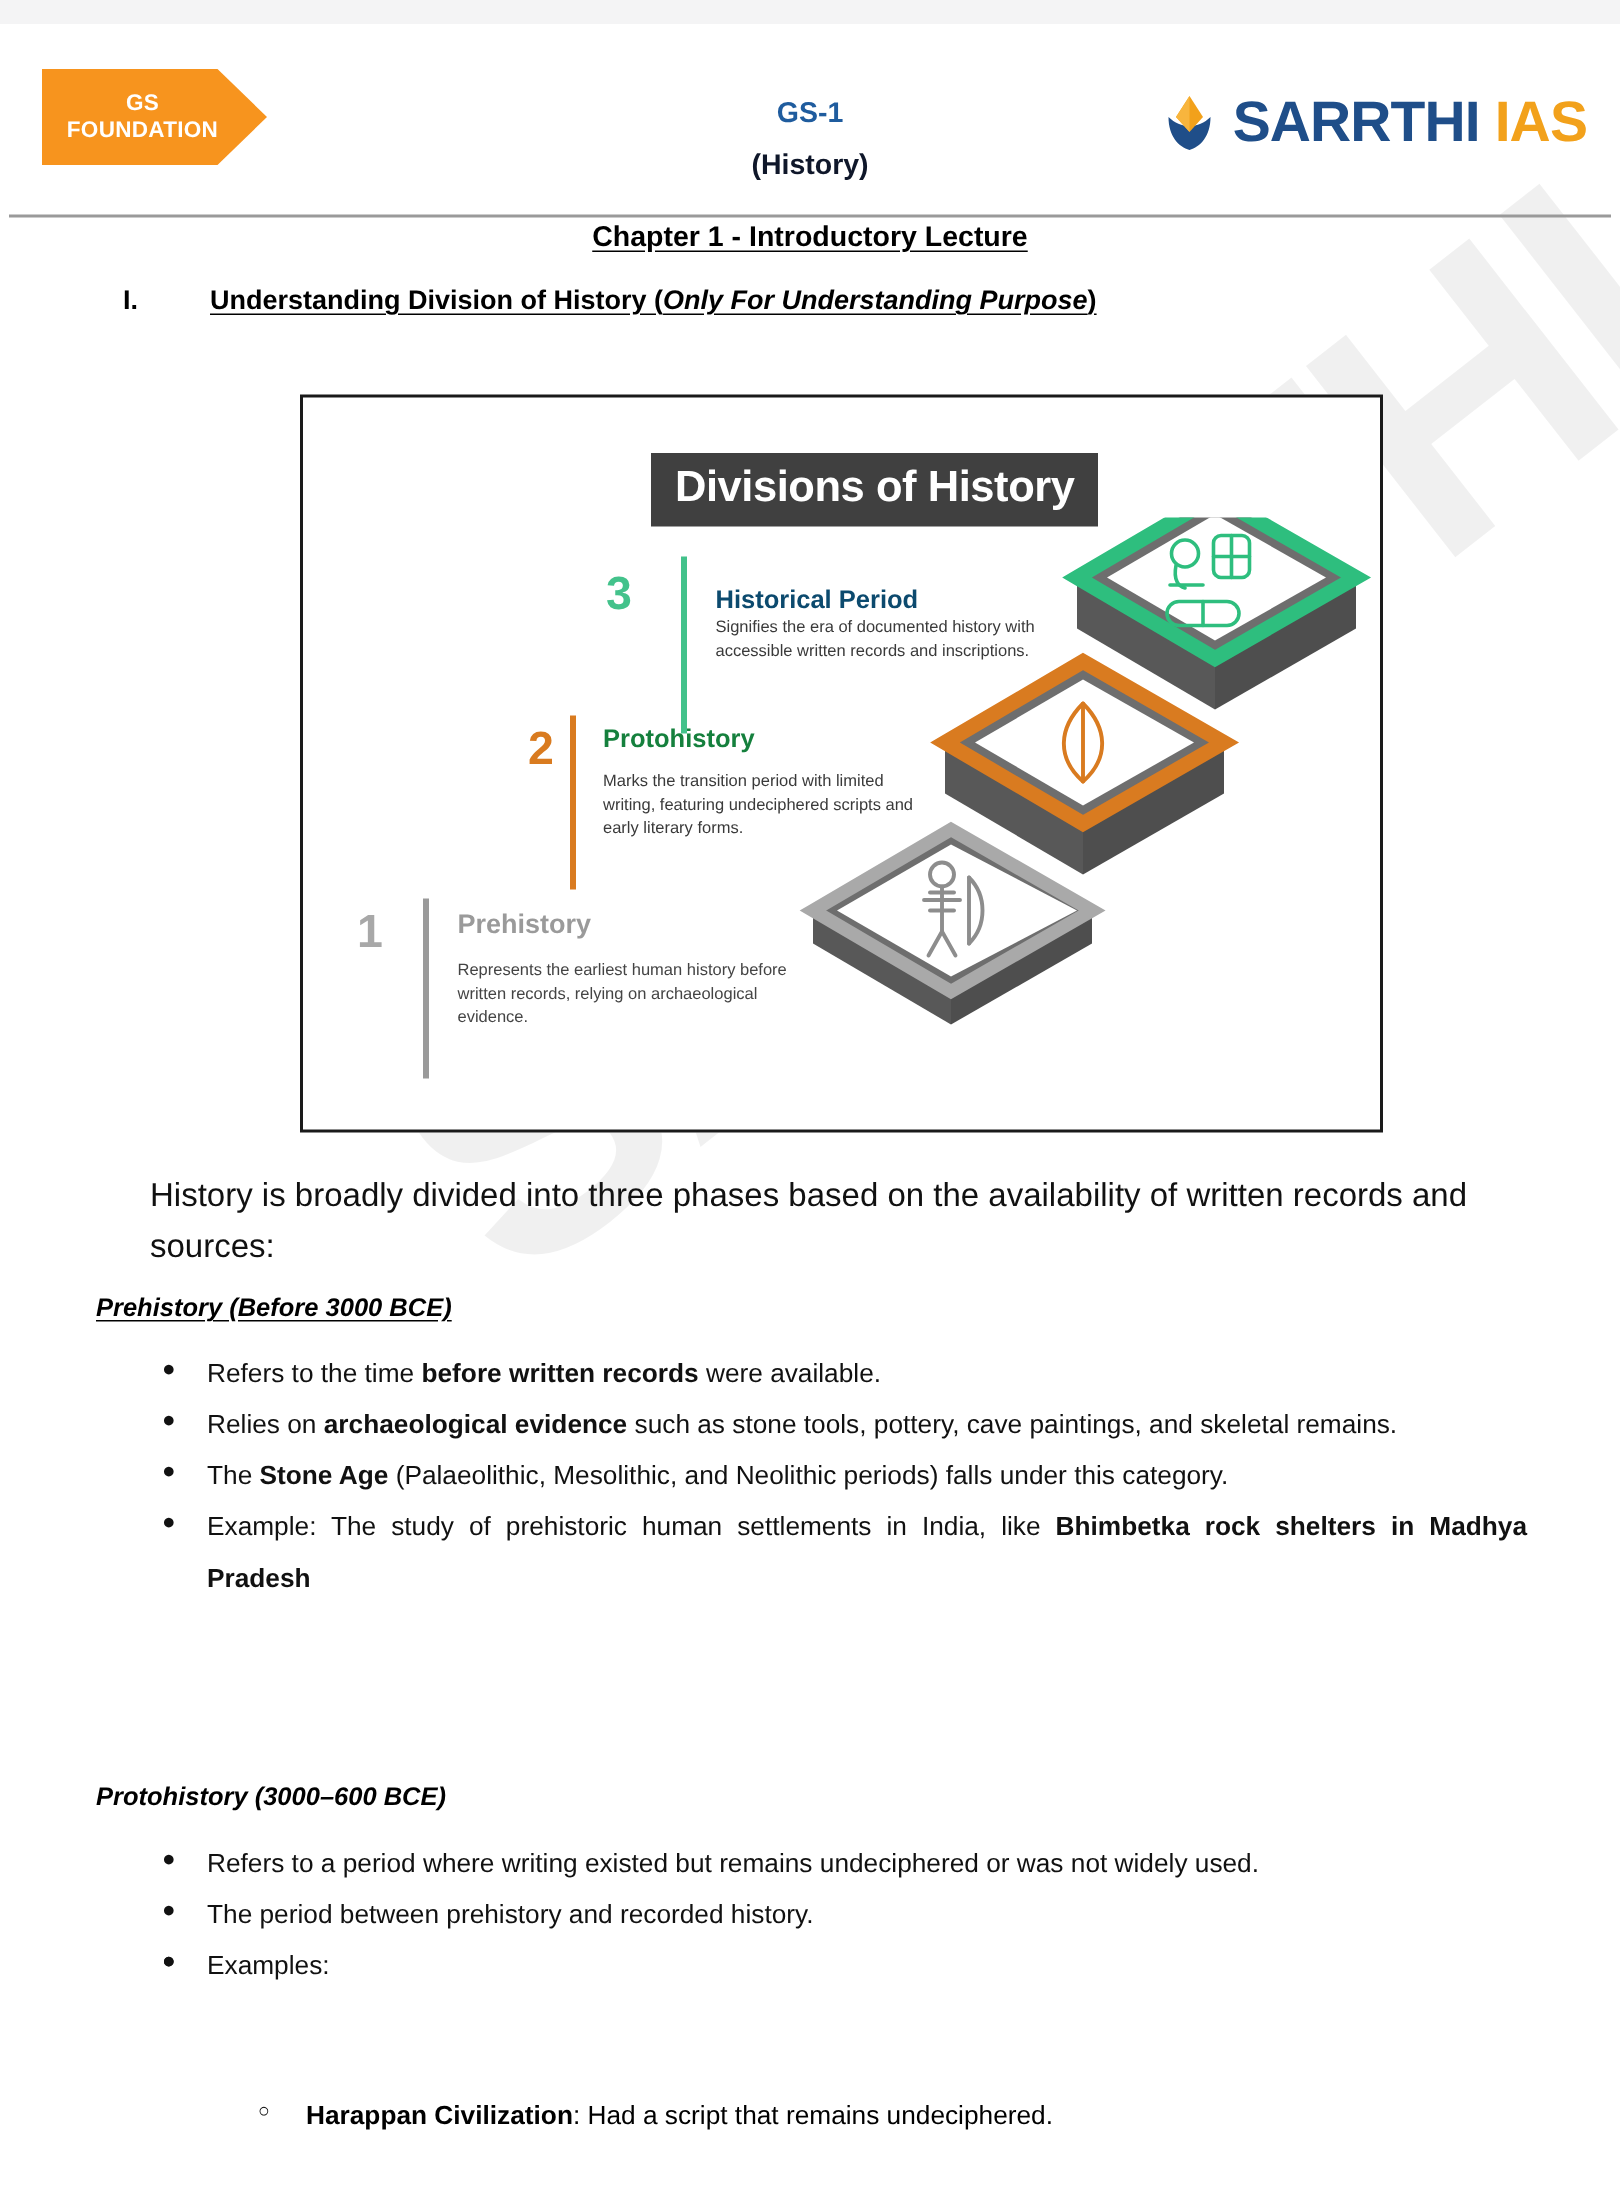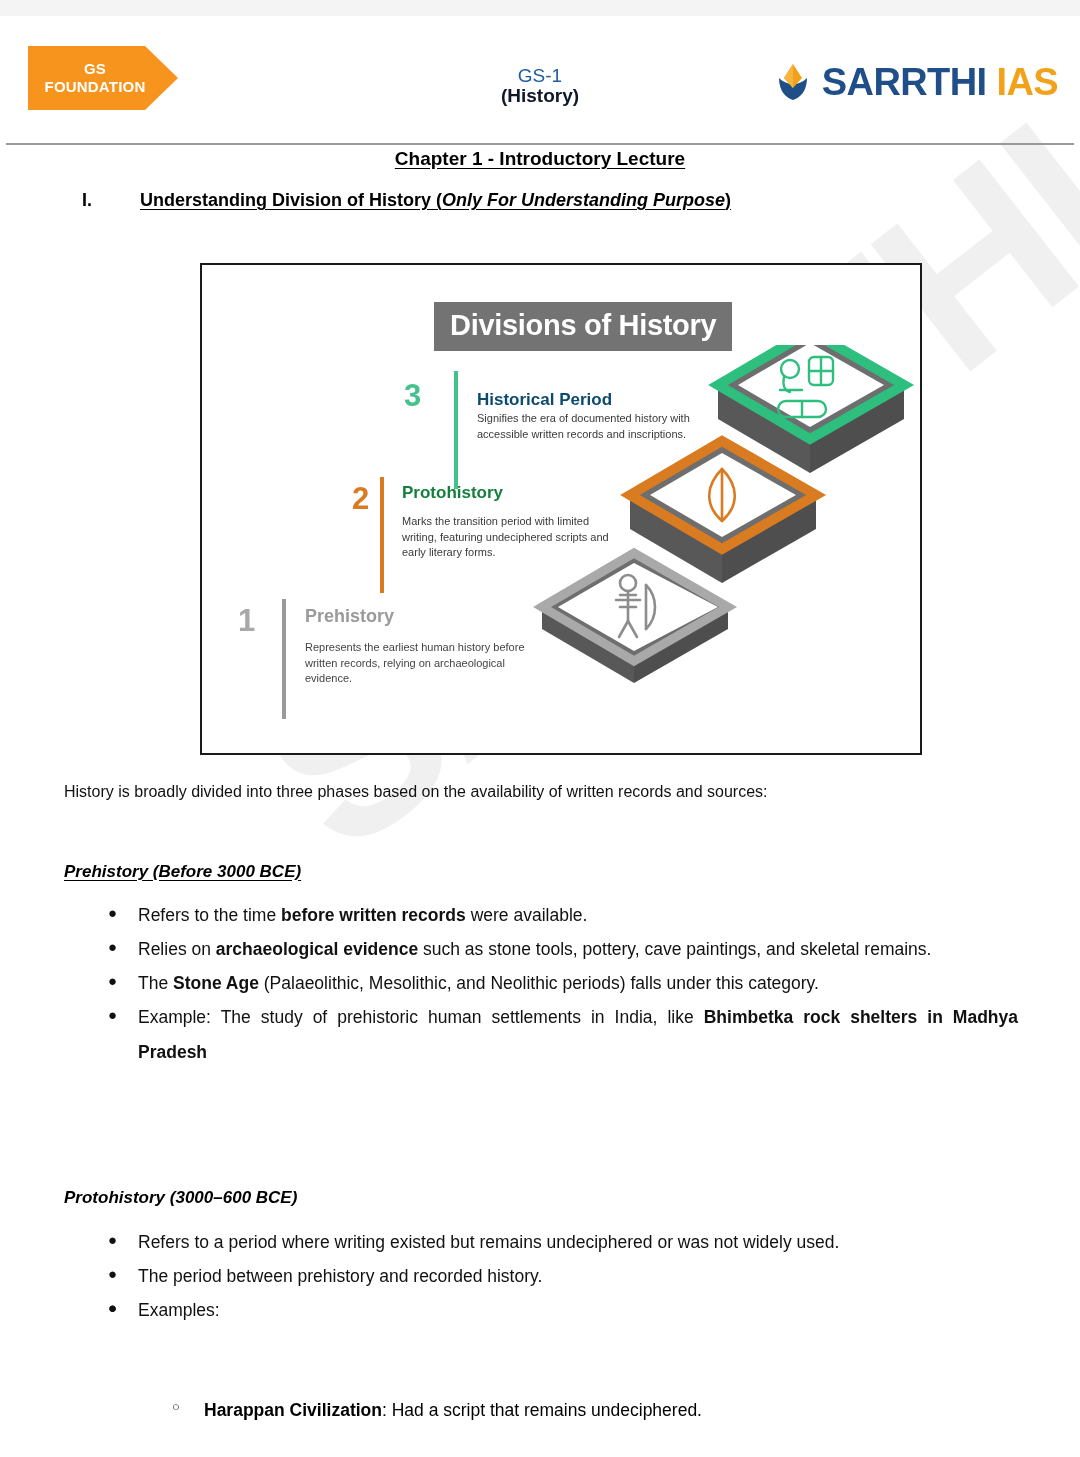--- a/index.html
+++ b/index.html
@@ -52,23 +52,23 @@
   .center-title {
     position: absolute;
     left: 0; top: 50px;
     width: 1080px;
     text-align: center;
     line-height: 1.0;
   }
   .center-title .gs1 {
     display: block;
     color: #1F5C9E;
-    font-weight: normal;
+    font-weight: bold;
     font-size: 19px;
-    margin-bottom: 1px;
+    margin-bottom: 16px;
   }
   .center-title .subj {
     display: block;
     color: #0f172a;
     font-weight: bold;
     font-size: 19px;
   }
 
   .logo-wrap {
     position: absolute;
@@ -144,21 +144,21 @@
     position: absolute;
     top: 263px; left: 200px;
     width: 722px; height: 492px;
     border: 2px solid #1a1a1a;
     background: #ffffff;
     overflow: hidden;
   }
   .fig-title {
     position: absolute;
     left: 232px; top: 37px;
-    background: #737373;
+    background: #404040;
     color: #ffffff;
     font-size: 29px;
     font-weight: bold;
     padding: 7px 16px 9px 16px;
     letter-spacing: -0.3px;
     white-space: nowrap;
   }
 
   .tier { position: absolute; }
   .tier .num {
@@ -202,23 +202,24 @@
   .tier1 .num { left: 36px; top: 340px; color: #a8a8a8; }
   .tier1 .bar { left: 80px; top: 334px; height: 120px; background: #9a9a9a; }
   .tier1 .ttl { left: 103px; top: 342px; color: #9a9a9a; font-size: 18px; }
   .tier1 .desc { left: 103px; top: 375px; width: 235px; color: #444; }
 
   .iso { position: absolute; left: 330px; top: 80px; width: 392px; height: 400px; }
 
   
   .para {
     position: absolute;
-    font-size: 16px;
+    font-size: 22px;
     color: #111;
     line-height: 1.55;
+    margin-left: 36px;
   }
   .intro-para { top: 780px; left: 64px; width: 960px; }
 
   .sub-head {
     position: absolute;
     font-size: 17px;
     font-weight: bold;
     font-style: italic;
     text-decoration: underline;
     text-underline-offset: 3px;

